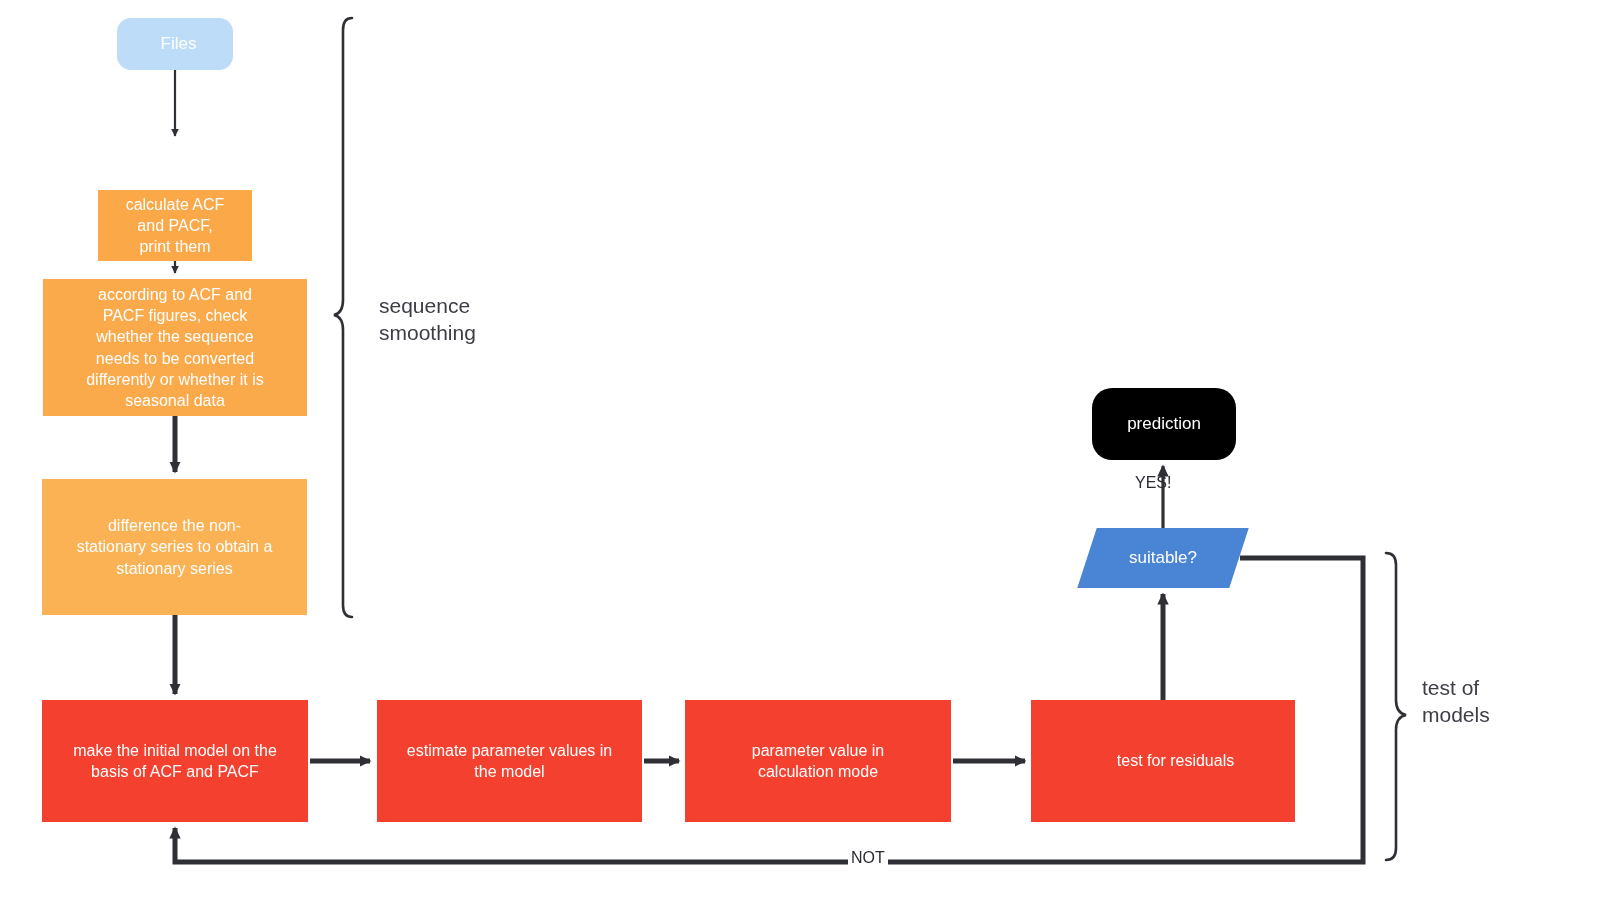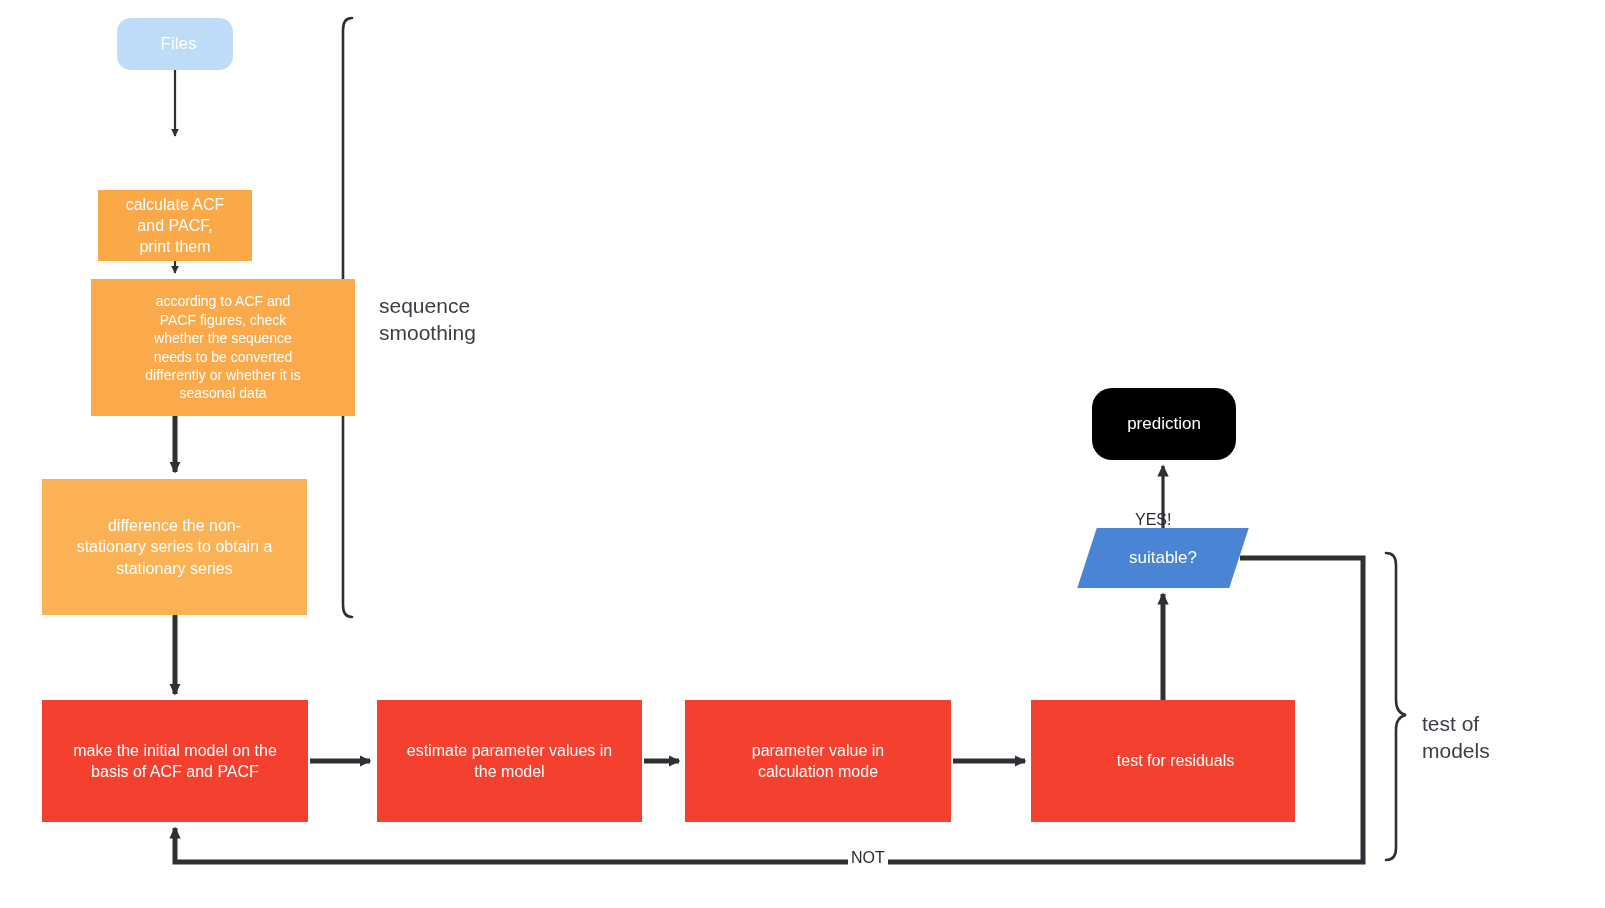--- a/index.html
+++ b/index.html
@@ -47,22 +47,21 @@
     background: #faa848;
     font-size: 16px;
     margin-top: 48px;
   }
   .node-check {
     left: 43px;
     top: 279px;
     width: 264px;
     height: 137px;
     background: #fbaa4b;
-    font-size: 14px;
-    margin-left: 48px;
+    font-size: 16px;
   }
   .node-difference {
     left: 42px;
     top: 479px;
     width: 265px;
     height: 136px;
     background: #fbb255;
     font-size: 16px;
   }
   .node-red {
@@ -104,24 +103,24 @@
 
   .label {
     position: absolute;
     color: #3d3d46;
     font-size: 21px;
     line-height: 1.28;
     white-space: pre-line;
     z-index: 4;
   }
   .label-seq { left: 379px; top: 293px; }
-  .label-test { left: 1422px; top: 675px; margin-top: 36px; }
+  .label-test { left: 1422px; top: 675px; }
   .label-yes {
     left: 1135px;
-    top: 510px;
+    top: 473px;
     font-size: 16px;
     color: #2b2b33;
   }
   .label-not {
     left: 808px;
     top: 848px;
     font-size: 16px;
     color: #2b2b33;
     background: #ffffff;
     padding: 0 3px;

